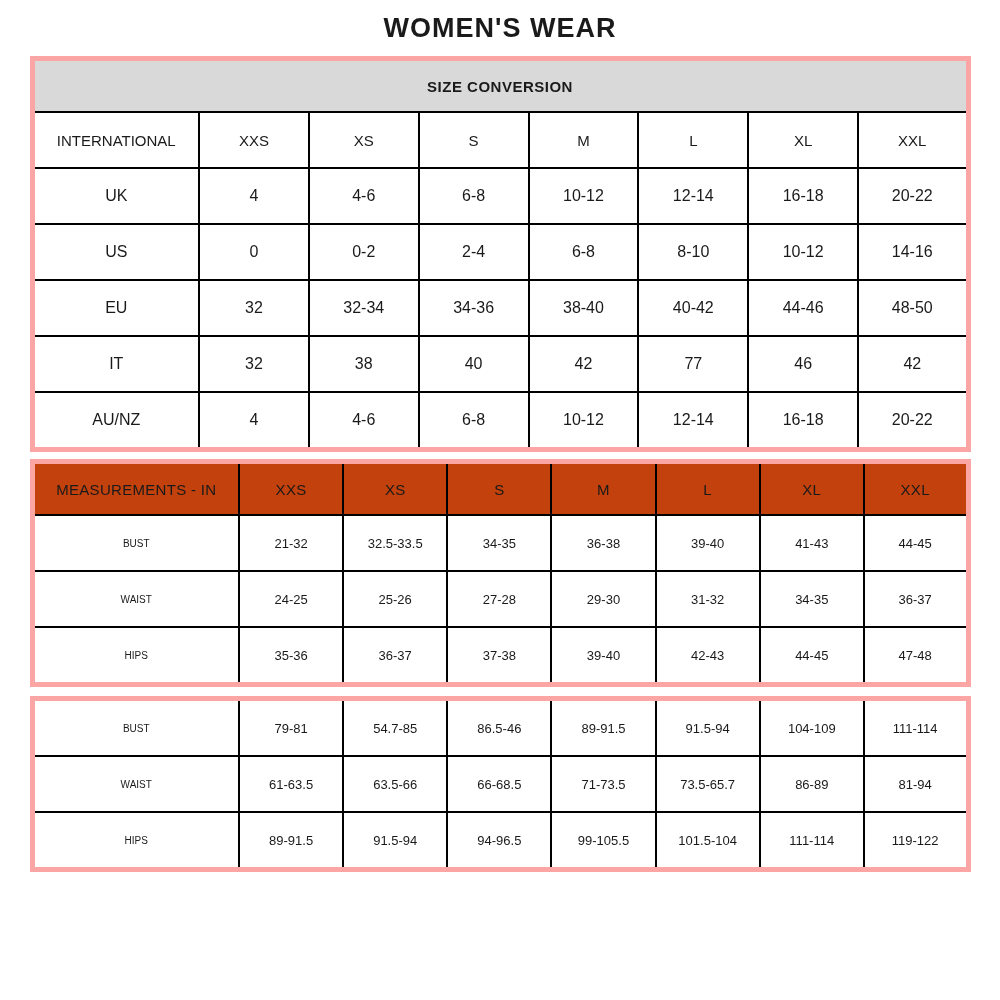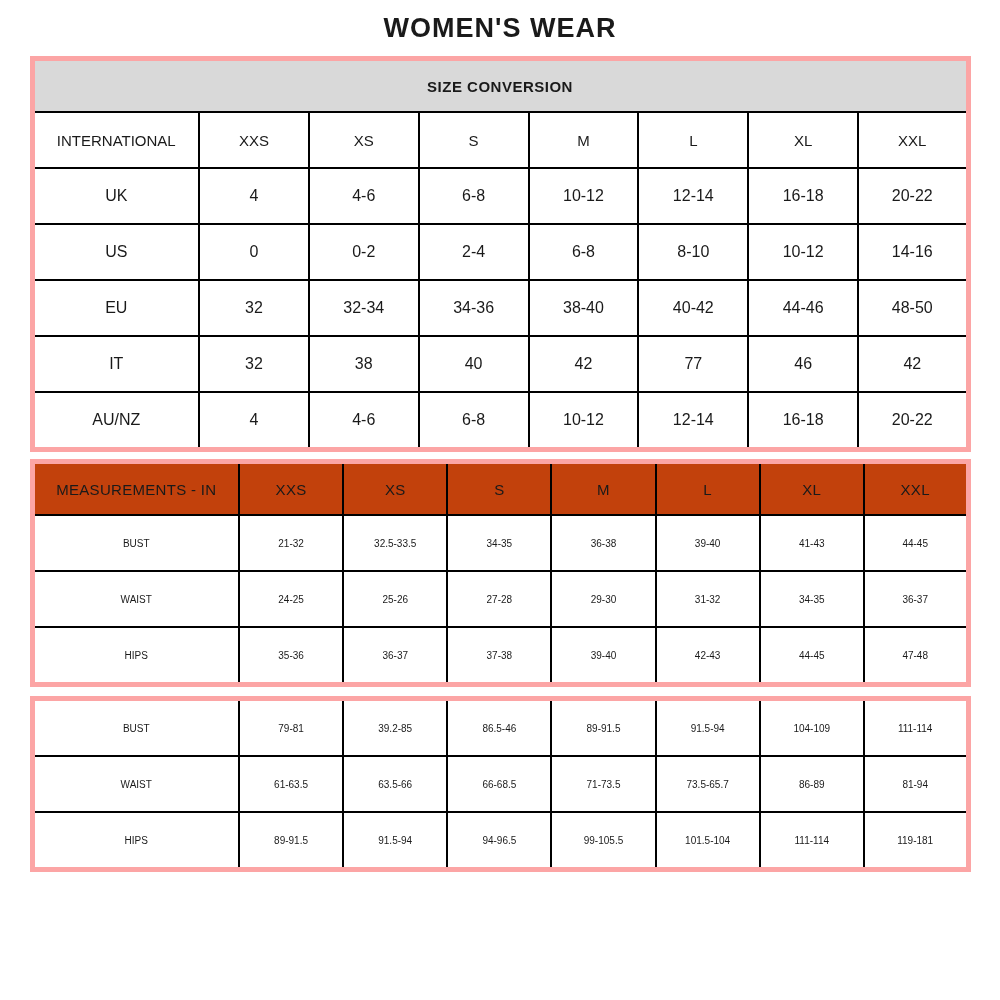--- a/index.html
+++ b/index.html
@@ -57,21 +57,21 @@
   
   .meas td { height: 54px; }
   .meas td.head-grey {
     height: 50px;
     background: #c2410c;
     font-weight: 400;
     font-size: 15px;
     letter-spacing: 0.3px;
   }
   .meas td.row-label { font-size: 10px; }
-  .meas td.val { font-size: 10px; margin-left: 44px; }
+  .meas td.val { font-size: 13px; margin-left: 44px; }
 </style>
 </head>
 <body>
 
 <div class="page">
   <h1 class="title">WOMEN'S WEAR</h1>
 
   <table class="chart" id="size-table">
     <colgroup>
       <col style="width:167px">
@@ -195,21 +195,21 @@
 
   <table class="chart meas" id="cm-table">
     <colgroup>
       <col style="width:207px">
       <col span="7">
     </colgroup>
     <tbody>
         <tr>
           <td class="row-label">BUST</td>
           <td class="val">79-81</td>
-          <td class="val">39.2-85</td>
+          <td class="val">54.7-85</td>
           <td class="val">86.5-46</td>
           <td class="val">89-91.5</td>
           <td class="val">91.5-94</td>
           <td class="val">104-109</td>
           <td class="val">111-114</td>
         </tr>
         <tr>
           <td class="row-label">WAIST</td>
           <td class="val">61-63.5</td>
           <td class="val">63.5-66</td>
@@ -220,17 +220,17 @@
           <td class="val">81-94</td>
         </tr>
         <tr>
           <td class="row-label">HIPS</td>
           <td class="val">89-91.5</td>
           <td class="val">91.5-94</td>
           <td class="val">94-96.5</td>
           <td class="val">99-105.5</td>
           <td class="val">101.5-104</td>
           <td class="val">111-114</td>
-          <td class="val">119-181</td>
+          <td class="val">119-122</td>
         </tr>
       </tbody>
   </table>
 </div>
 
 </body></html>

